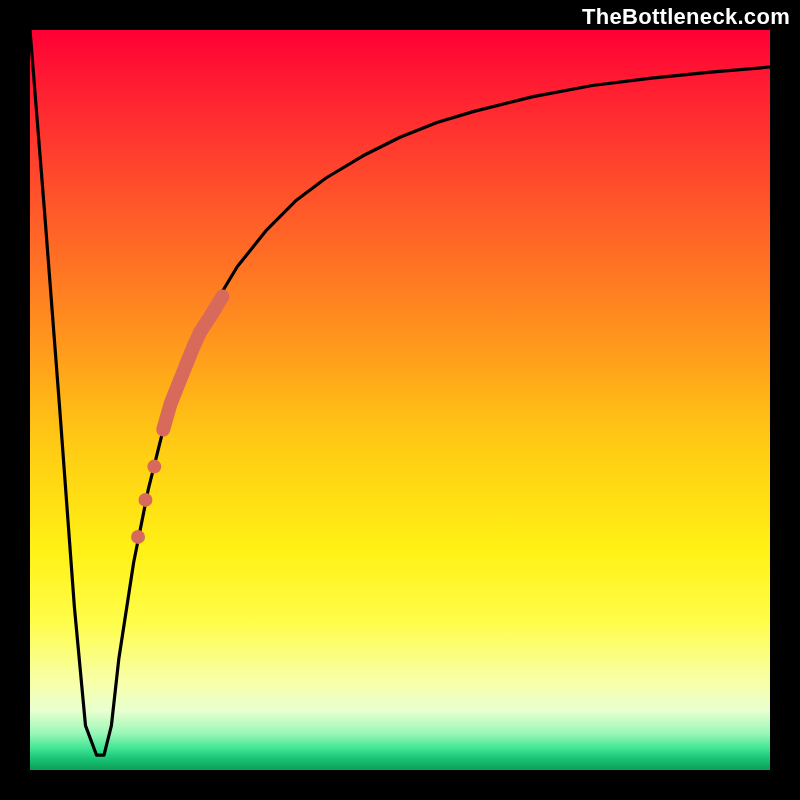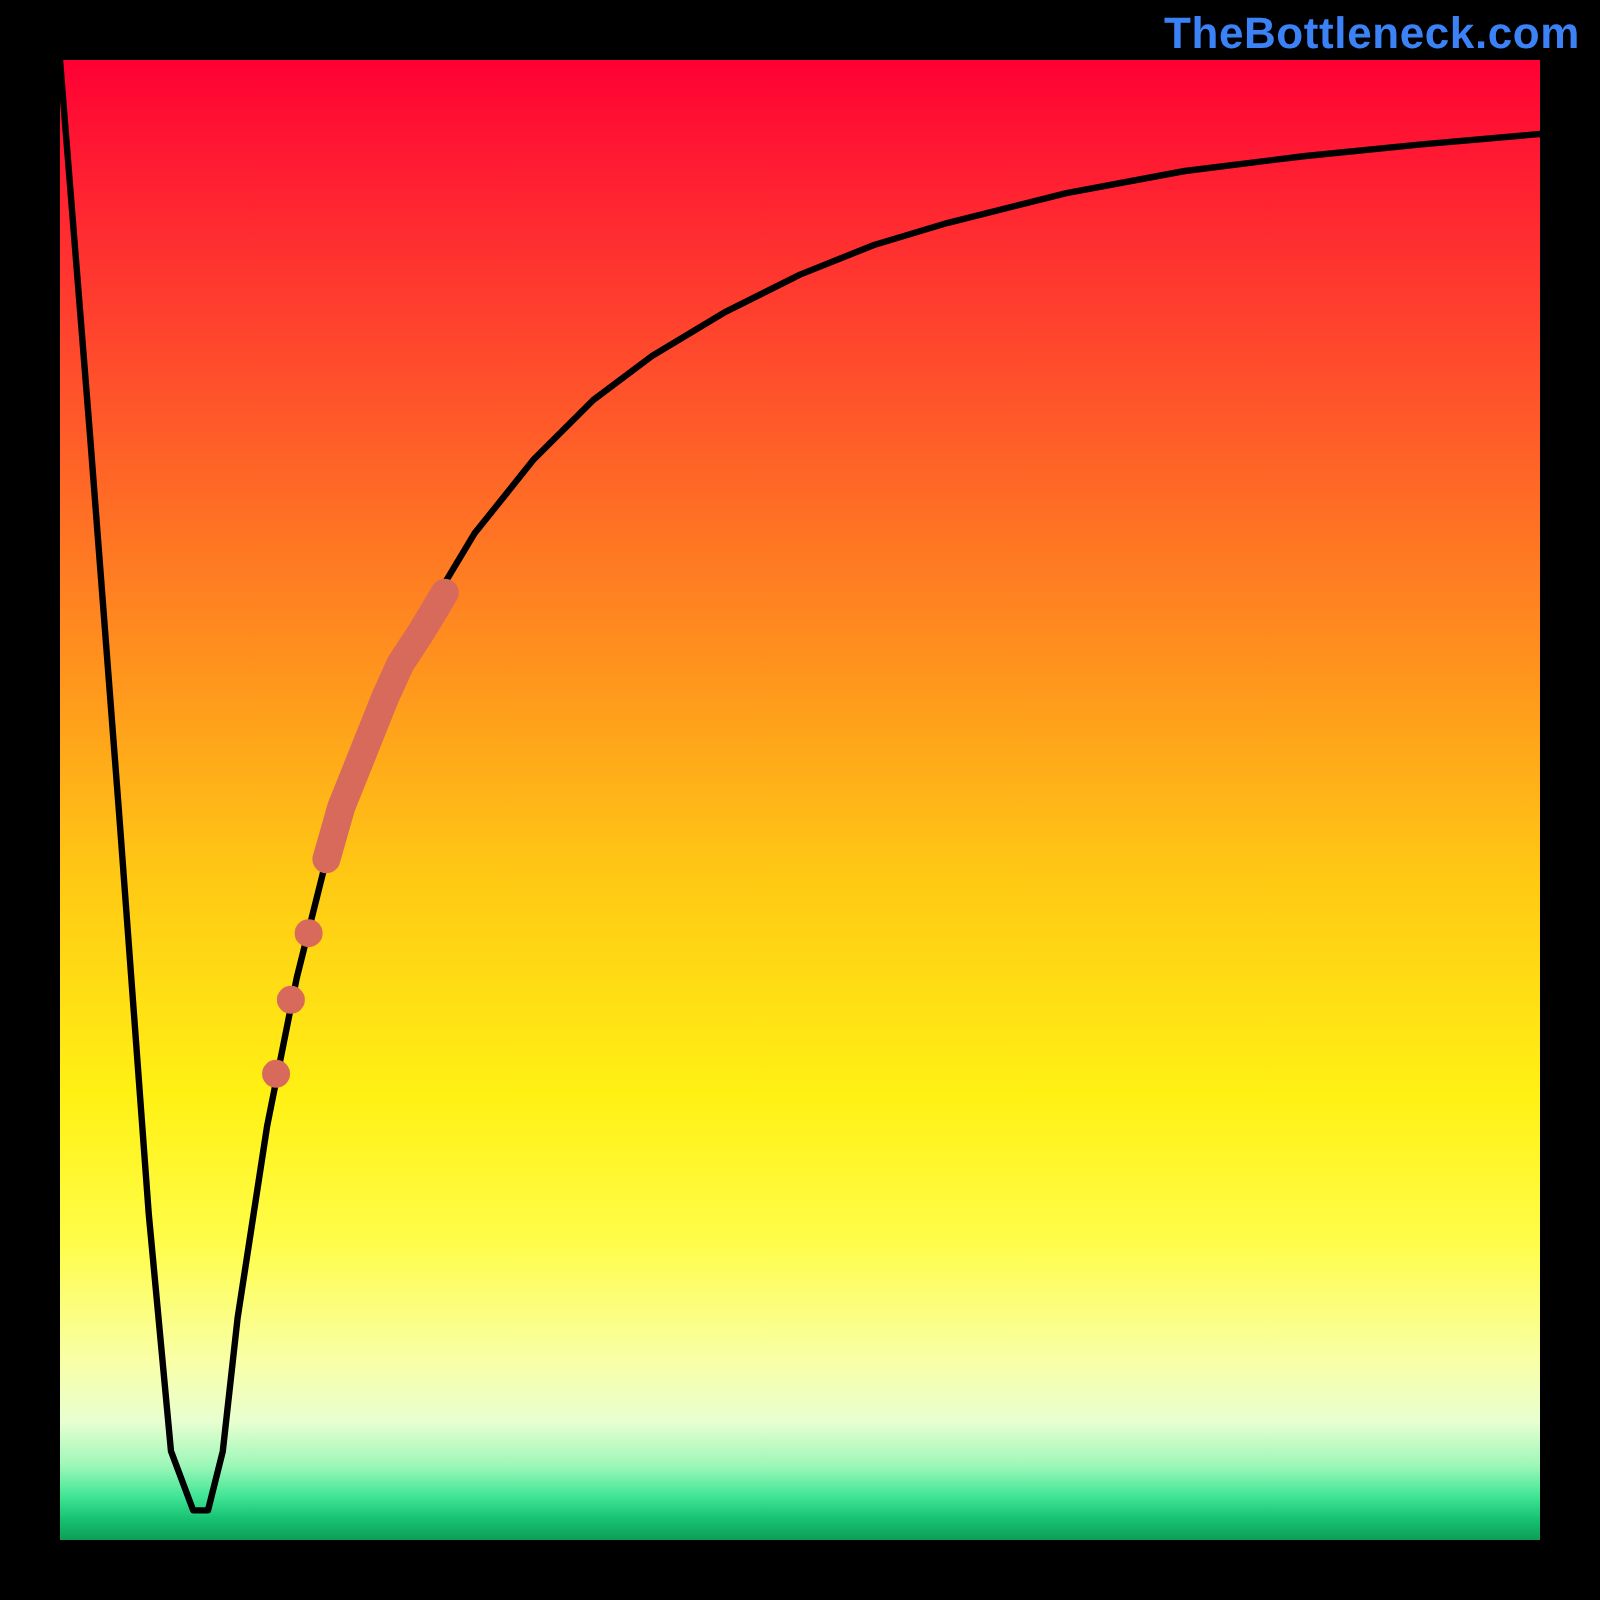--- a/index.html
+++ b/index.html
@@ -45,21 +45,21 @@
     );
   }
   .curve, .overlay-dots {
     position: absolute;
     left: 0; top: 0;
   }
   .watermark {
     position: absolute;
     top: 4px;
     right: 10px;
-    color: #3b82f6;
+    color: #ffffff;
     font-size: 22px;
     font-weight: 600;
     letter-spacing: 0.3px;
     user-select: none;
   }
 </style>
 </head>
 <body>
 
 <div class="frame">

